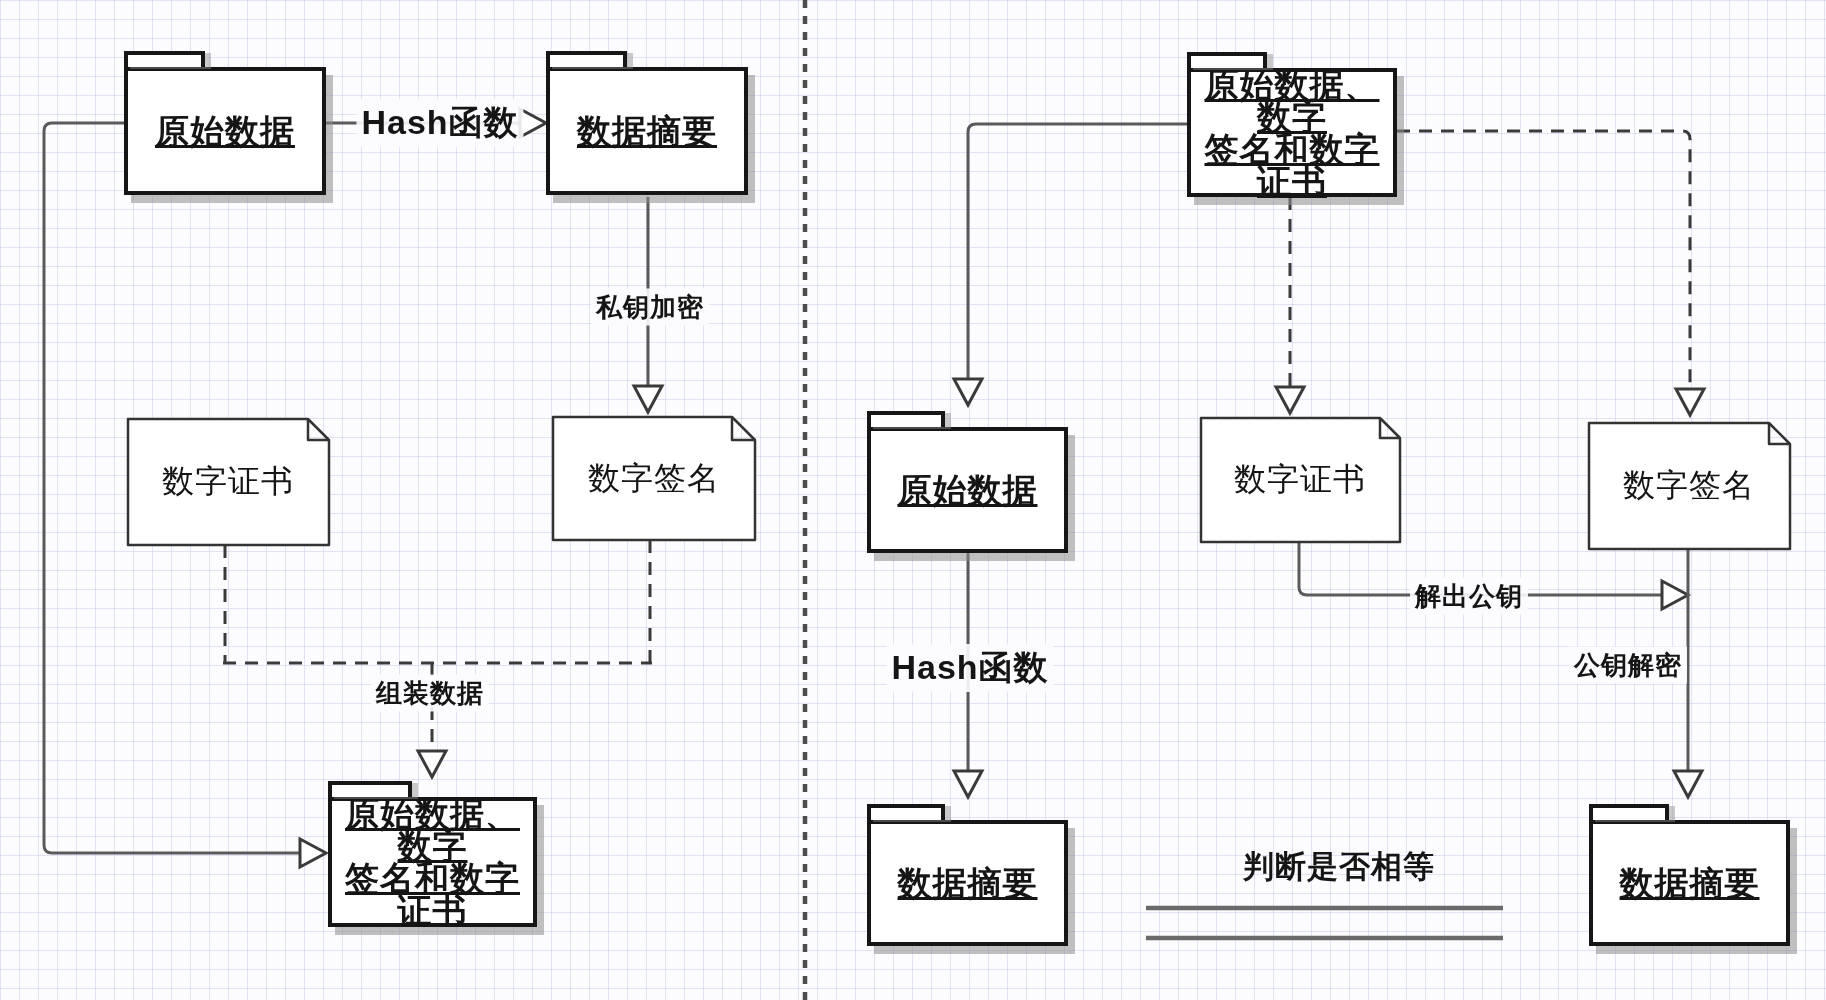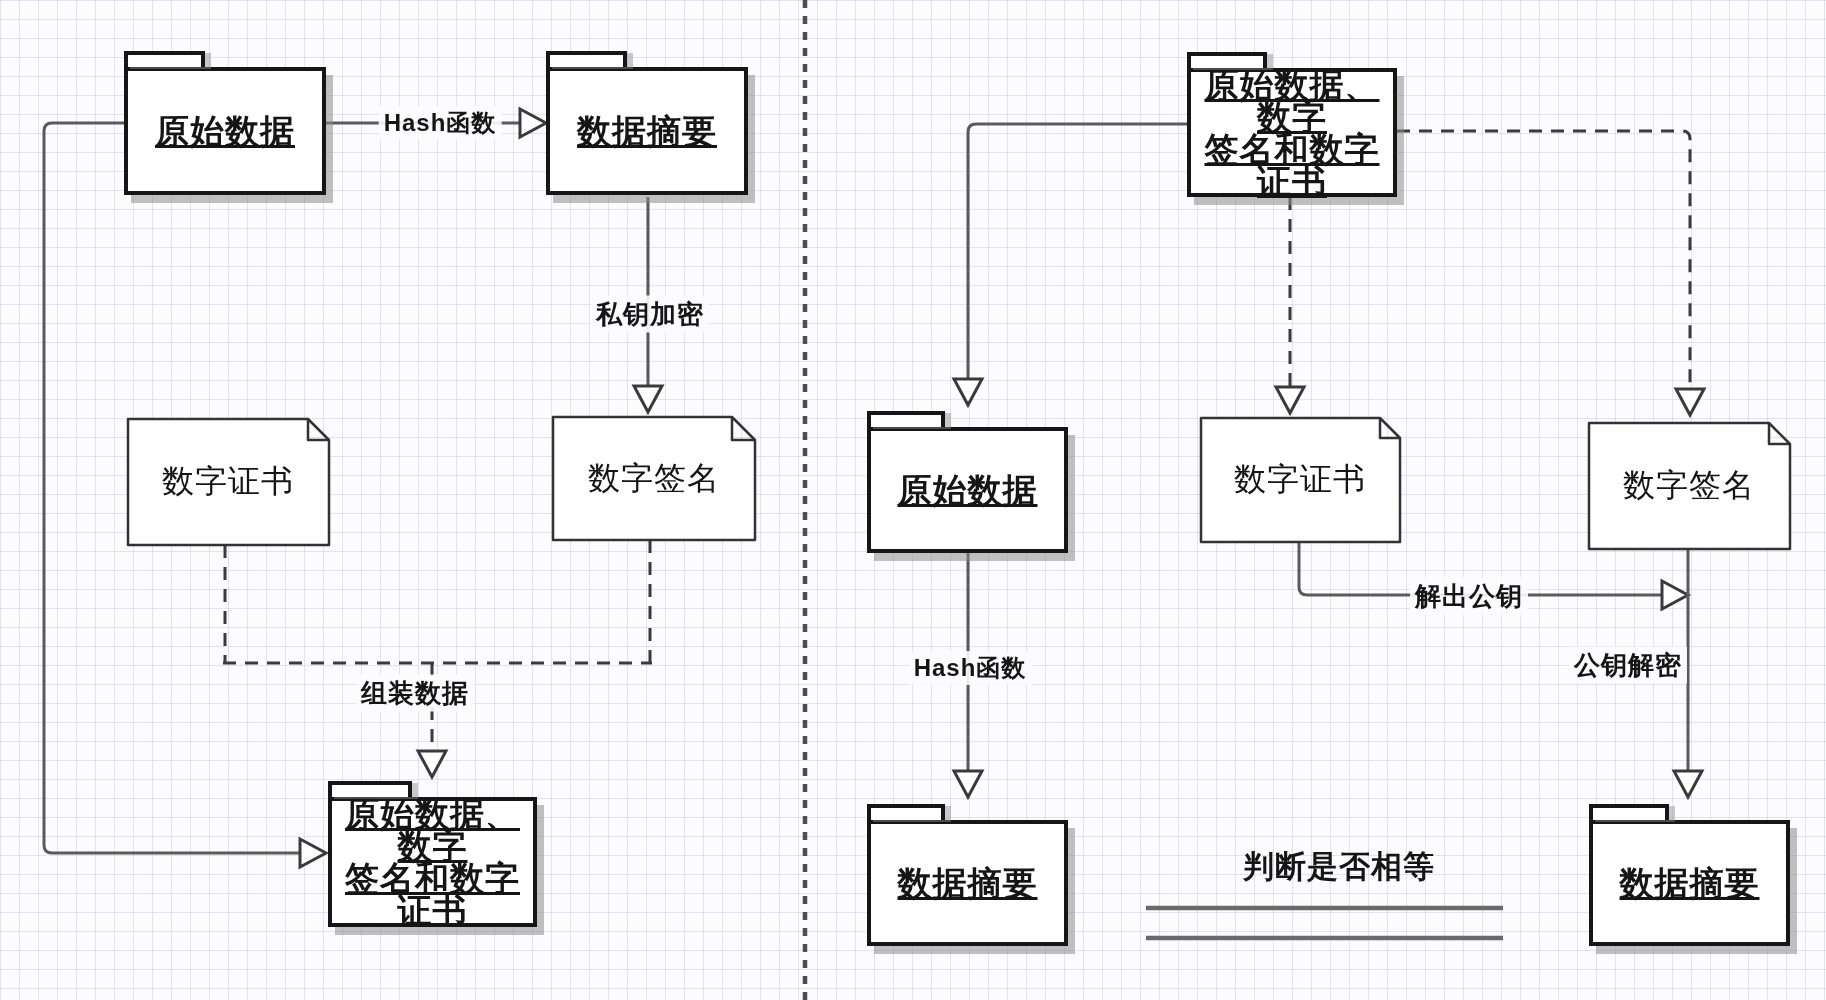--- a/index.html
+++ b/index.html
@@ -30,21 +30,21 @@
 
   .doctext {
     position:absolute; transform:translate(-50%,-50%);
     font-size:32px; font-weight:400; letter-spacing:1px; white-space:nowrap;
   }
   .edge-label {
     position:absolute; transform:translate(-50%,-50%);
     font-size:26px; font-weight:700; letter-spacing:1px; white-space:nowrap;
     background:rgba(252,252,254,.9); padding:1px 5px;
   }
-  .edge-label.big { font-size:24px; }
+  .edge-label.big { font-size:34px; }
   .edge-label.plain { background:transparent; font-weight:600; font-size:31px; }
 </style>
 </head>
 <body>
 
 <div class="canvas">
 
   <svg class="wires" viewBox="0 0 1826 1000">
 
     <line x1="805" y1="0" x2="805" y2="1000" stroke="#4c4c4c" stroke-width="4.5" stroke-dasharray="8 8"></line>
@@ -136,20 +136,20 @@
     <div class="tab" style="width:80px;"></div>
     <div class="bxtext">数据摘要</div>
   </div>
 
   <div class="doctext" style="left:228px; top:482px;">数字证书</div>
   <div class="doctext" style="left:654px; top:479px;">数字签名</div>
   <div class="doctext" style="left:1300px; top:480px;">数字证书</div>
   <div class="doctext" style="left:1689px; top:486px;">数字签名</div>
 
   <div class="edge-label big" style="left:440px; top:123px;">Hash函数</div>
-  <div class="edge-label" style="left:650px; top:314px;">私钥加密</div>
-  <div class="edge-label" style="left:415px; top:693px;">组装数据</div>
+  <div class="edge-label" style="left:650px; top:307px;">私钥加密</div>
+  <div class="edge-label" style="left:430px; top:693px;">组装数据</div>
   <div class="edge-label big" style="left:970px; top:668px;">Hash函数</div>
   <div class="edge-label" style="left:1469px; top:596px;">解出公钥</div>
   <div class="edge-label" style="left:1628px; top:665px;">公钥解密</div>
   <div class="edge-label plain" style="left:1339px; top:867px;">判断是否相等</div>
 
 </div>
 
 </body></html>

